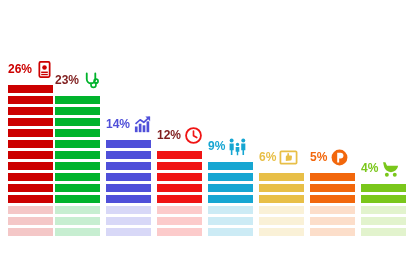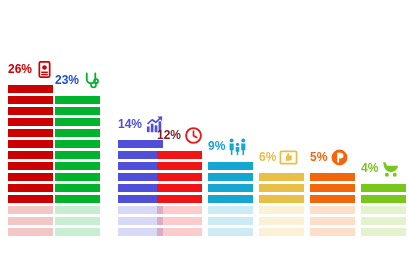--- a/index.html
+++ b/index.html
@@ -91,21 +91,21 @@
           <div class="seg" style="background: rgb(204, 0, 0);"></div>
           <div class="seg" style="background: rgb(204, 0, 0);"></div>
           <div class="seg" style="background: rgb(204, 0, 0);"></div>
           <div class="seg" style="background: rgb(204, 0, 0);"></div>
           <div class="seg" style="background: rgb(204, 0, 0);"></div>
           <div class="seg" style="background: rgb(204, 0, 0);"></div>
         </div>
       </div>
       <div class="bar-group" style="left: 55px; width: 45px; height: 143px;">
         <div class="label-wrap">
-          <span class="pct" style="color: #1d4ed8;">23%</span>
+          <span class="pct" style="color: #7f1d1d;">23%</span>
           <span class="icon-box">
             <svg viewBox="0 0 24 24" width="19" height="19">
               <path d="M6 3.2 L6 10.2 a5.4 5.4 0 0 0 10.8 0 L16.8 3.2" fill="none" stroke="#00b32c" stroke-width="2.3" stroke-linecap="round"></path>
               <path d="M11.4 15.4 L11.4 17.6 a3.1 3.1 0 0 0 6.2 0 L17.6 14.6" fill="none" stroke="#00b32c" stroke-width="2.1" stroke-linecap="round"></path>
               <circle cx="17.8" cy="12.8" r="2.5" fill="none" stroke="#00b32c" stroke-width="2.1"></circle>
             </svg>
           </span>
         </div>
         <div class="seg-stack">
           <div class="seg faded" style="background: rgb(0, 179, 44);"></div>
@@ -116,21 +116,21 @@
           <div class="seg" style="background: rgb(0, 179, 44);"></div>
           <div class="seg" style="background: rgb(0, 179, 44);"></div>
           <div class="seg" style="background: rgb(0, 179, 44);"></div>
           <div class="seg" style="background: rgb(0, 179, 44);"></div>
           <div class="seg" style="background: rgb(0, 179, 44);"></div>
           <div class="seg" style="background: rgb(0, 179, 44);"></div>
           <div class="seg" style="background: rgb(0, 179, 44);"></div>
           <div class="seg" style="background: rgb(0, 179, 44);"></div>
         </div>
       </div>
-      <div class="bar-group" style="left: 118px; width: 45px; height: 99px;">
+      <div class="bar-group" style="left: 106px; width: 45px; height: 99px;">
         <div class="label-wrap">
           <span class="pct" style="color: rgb(79, 79, 217);">14%</span>
           <span class="icon-box">
             <svg viewBox="0 0 24 24" width="19" height="19">
               <rect x="2.4" y="14.5" width="3.4" height="7.2" fill="#4f4fd9"></rect>
               <rect x="7.3" y="11.0" width="3.4" height="10.7" fill="#4f4fd9"></rect>
               <rect x="12.2" y="13.0" width="3.4" height="8.7" fill="#4f4fd9"></rect>
               <rect x="17.1" y="8.0" width="3.4" height="13.7" fill="#4f4fd9"></rect>
               <path d="M3.2 11.2 L9.0 6.0 L13.6 9.2 L21.0 2.4" fill="none" stroke="#4f4fd9" stroke-width="2.1" stroke-linejoin="round"></path>
               <path d="M15.6 2.0 L21.6 2.0 L21.6 8.0 Z" fill="#4f4fd9"></path>

